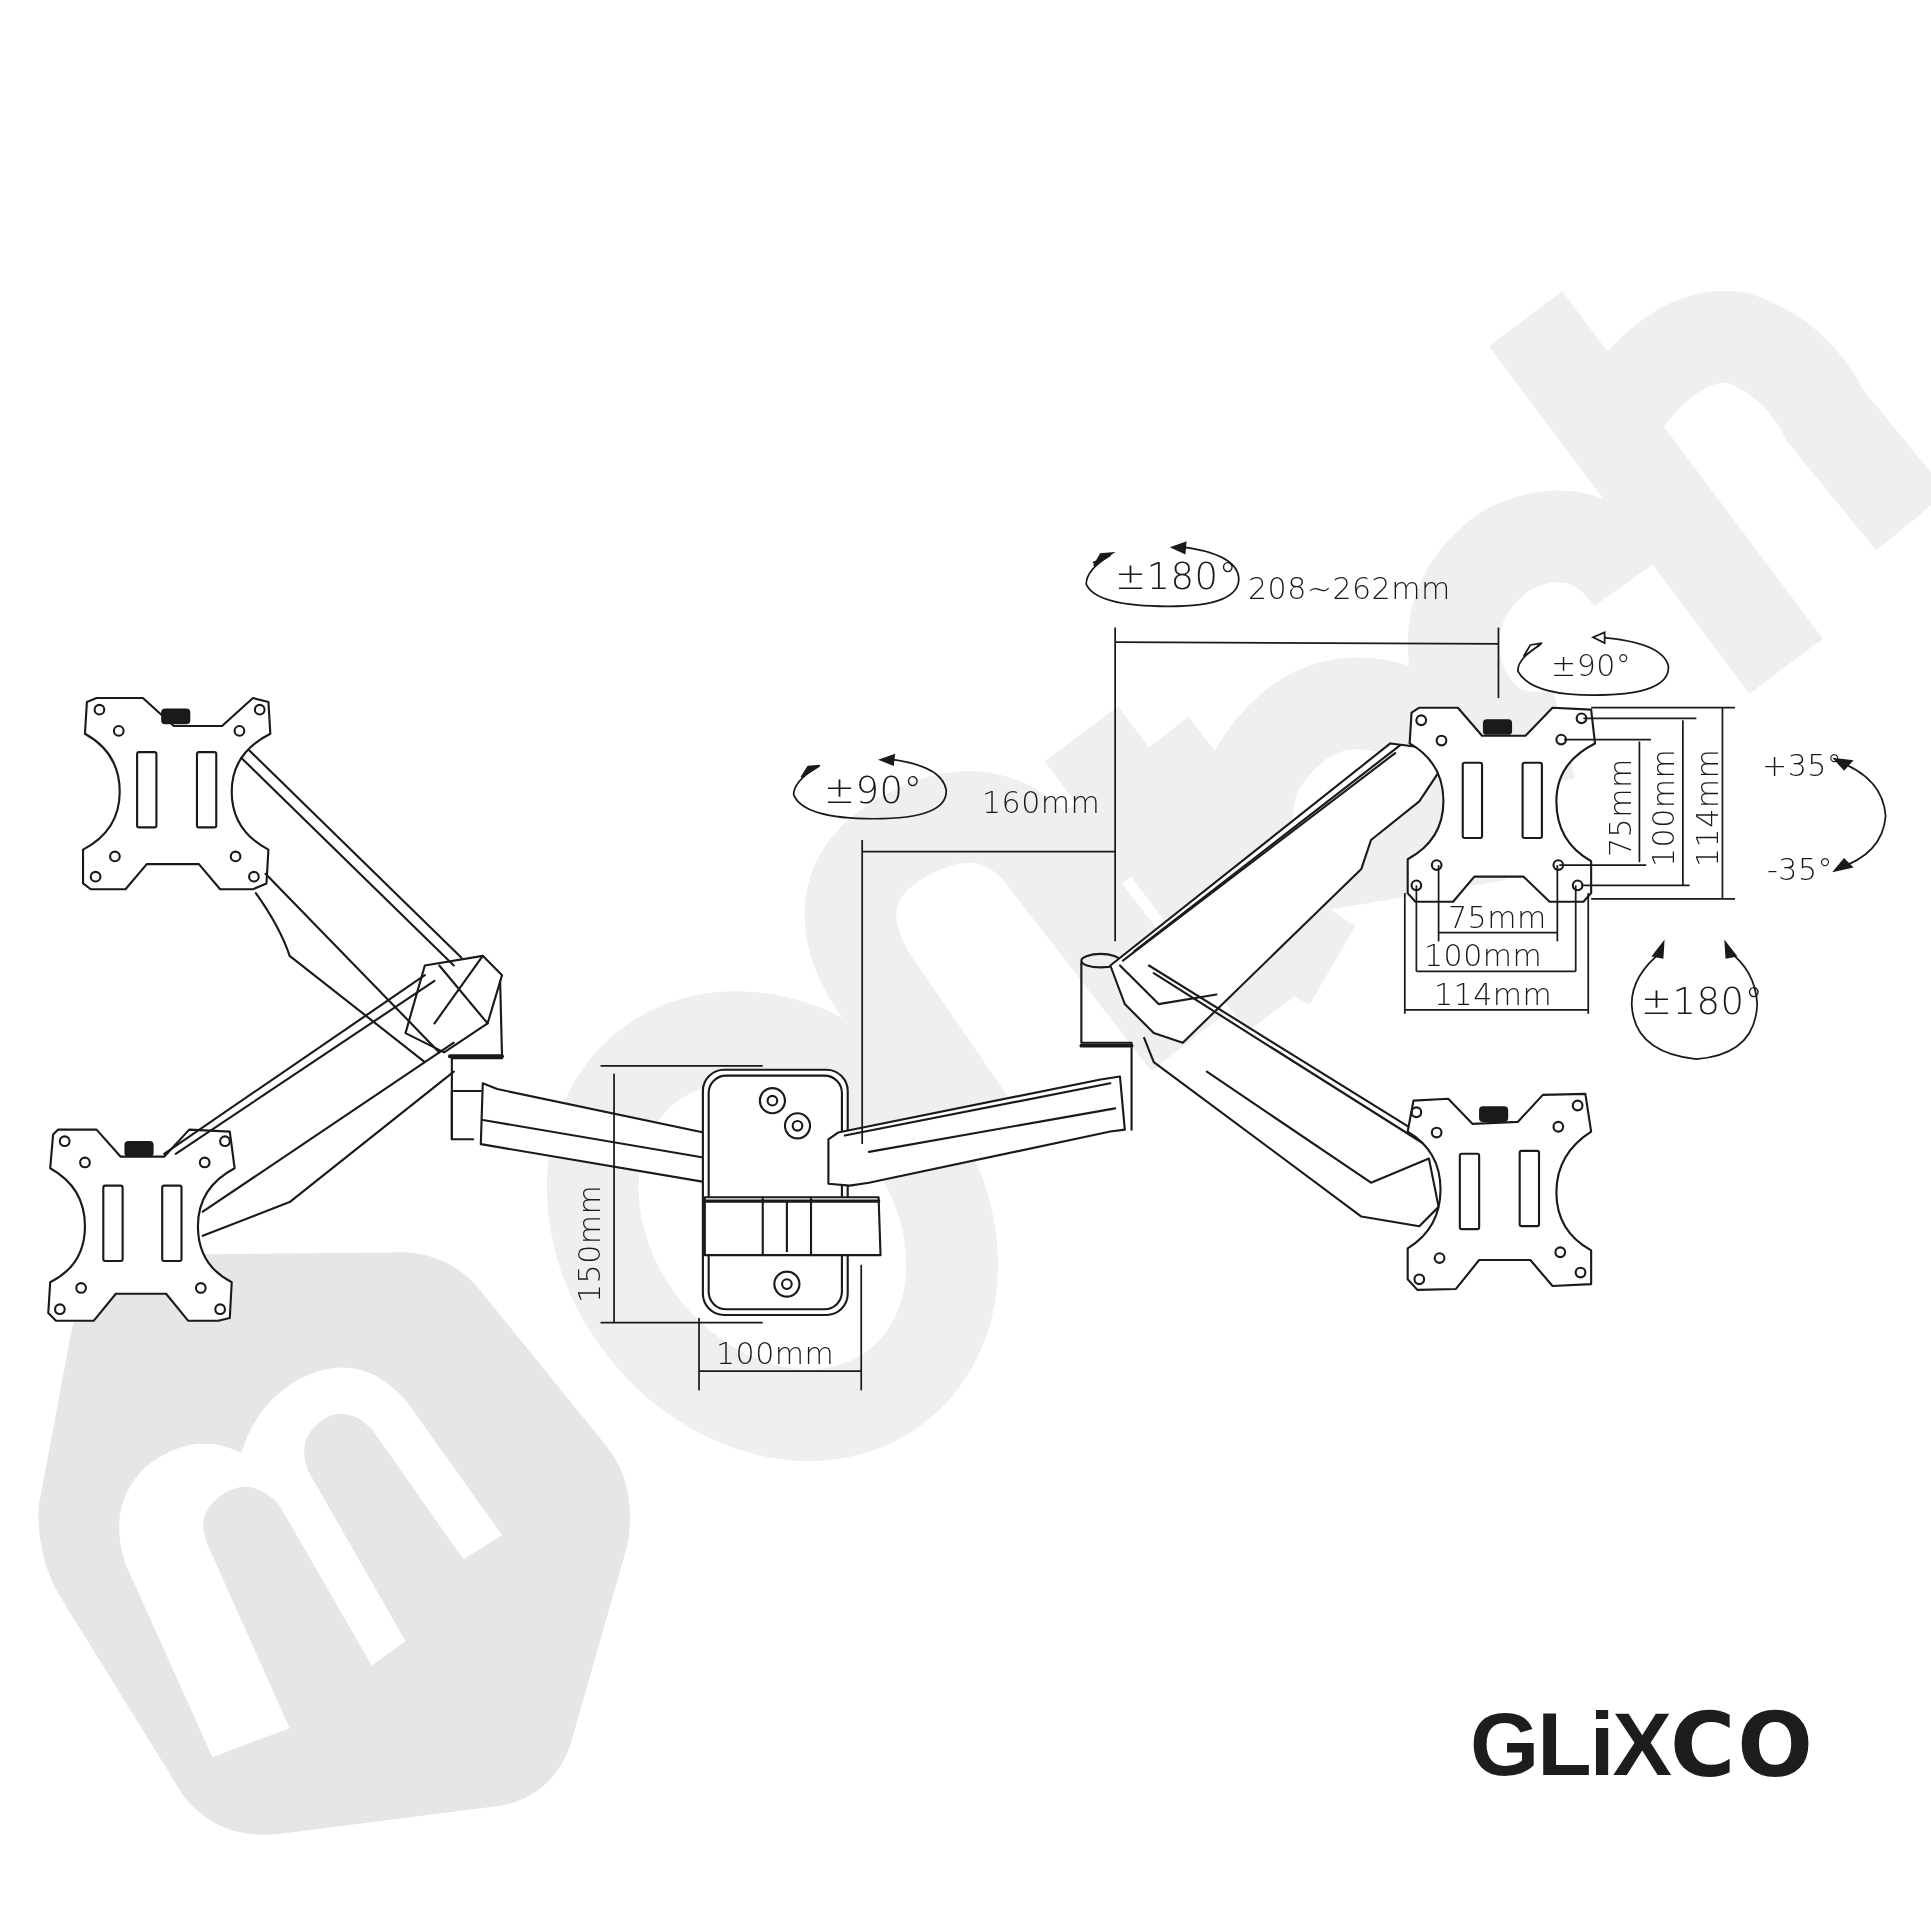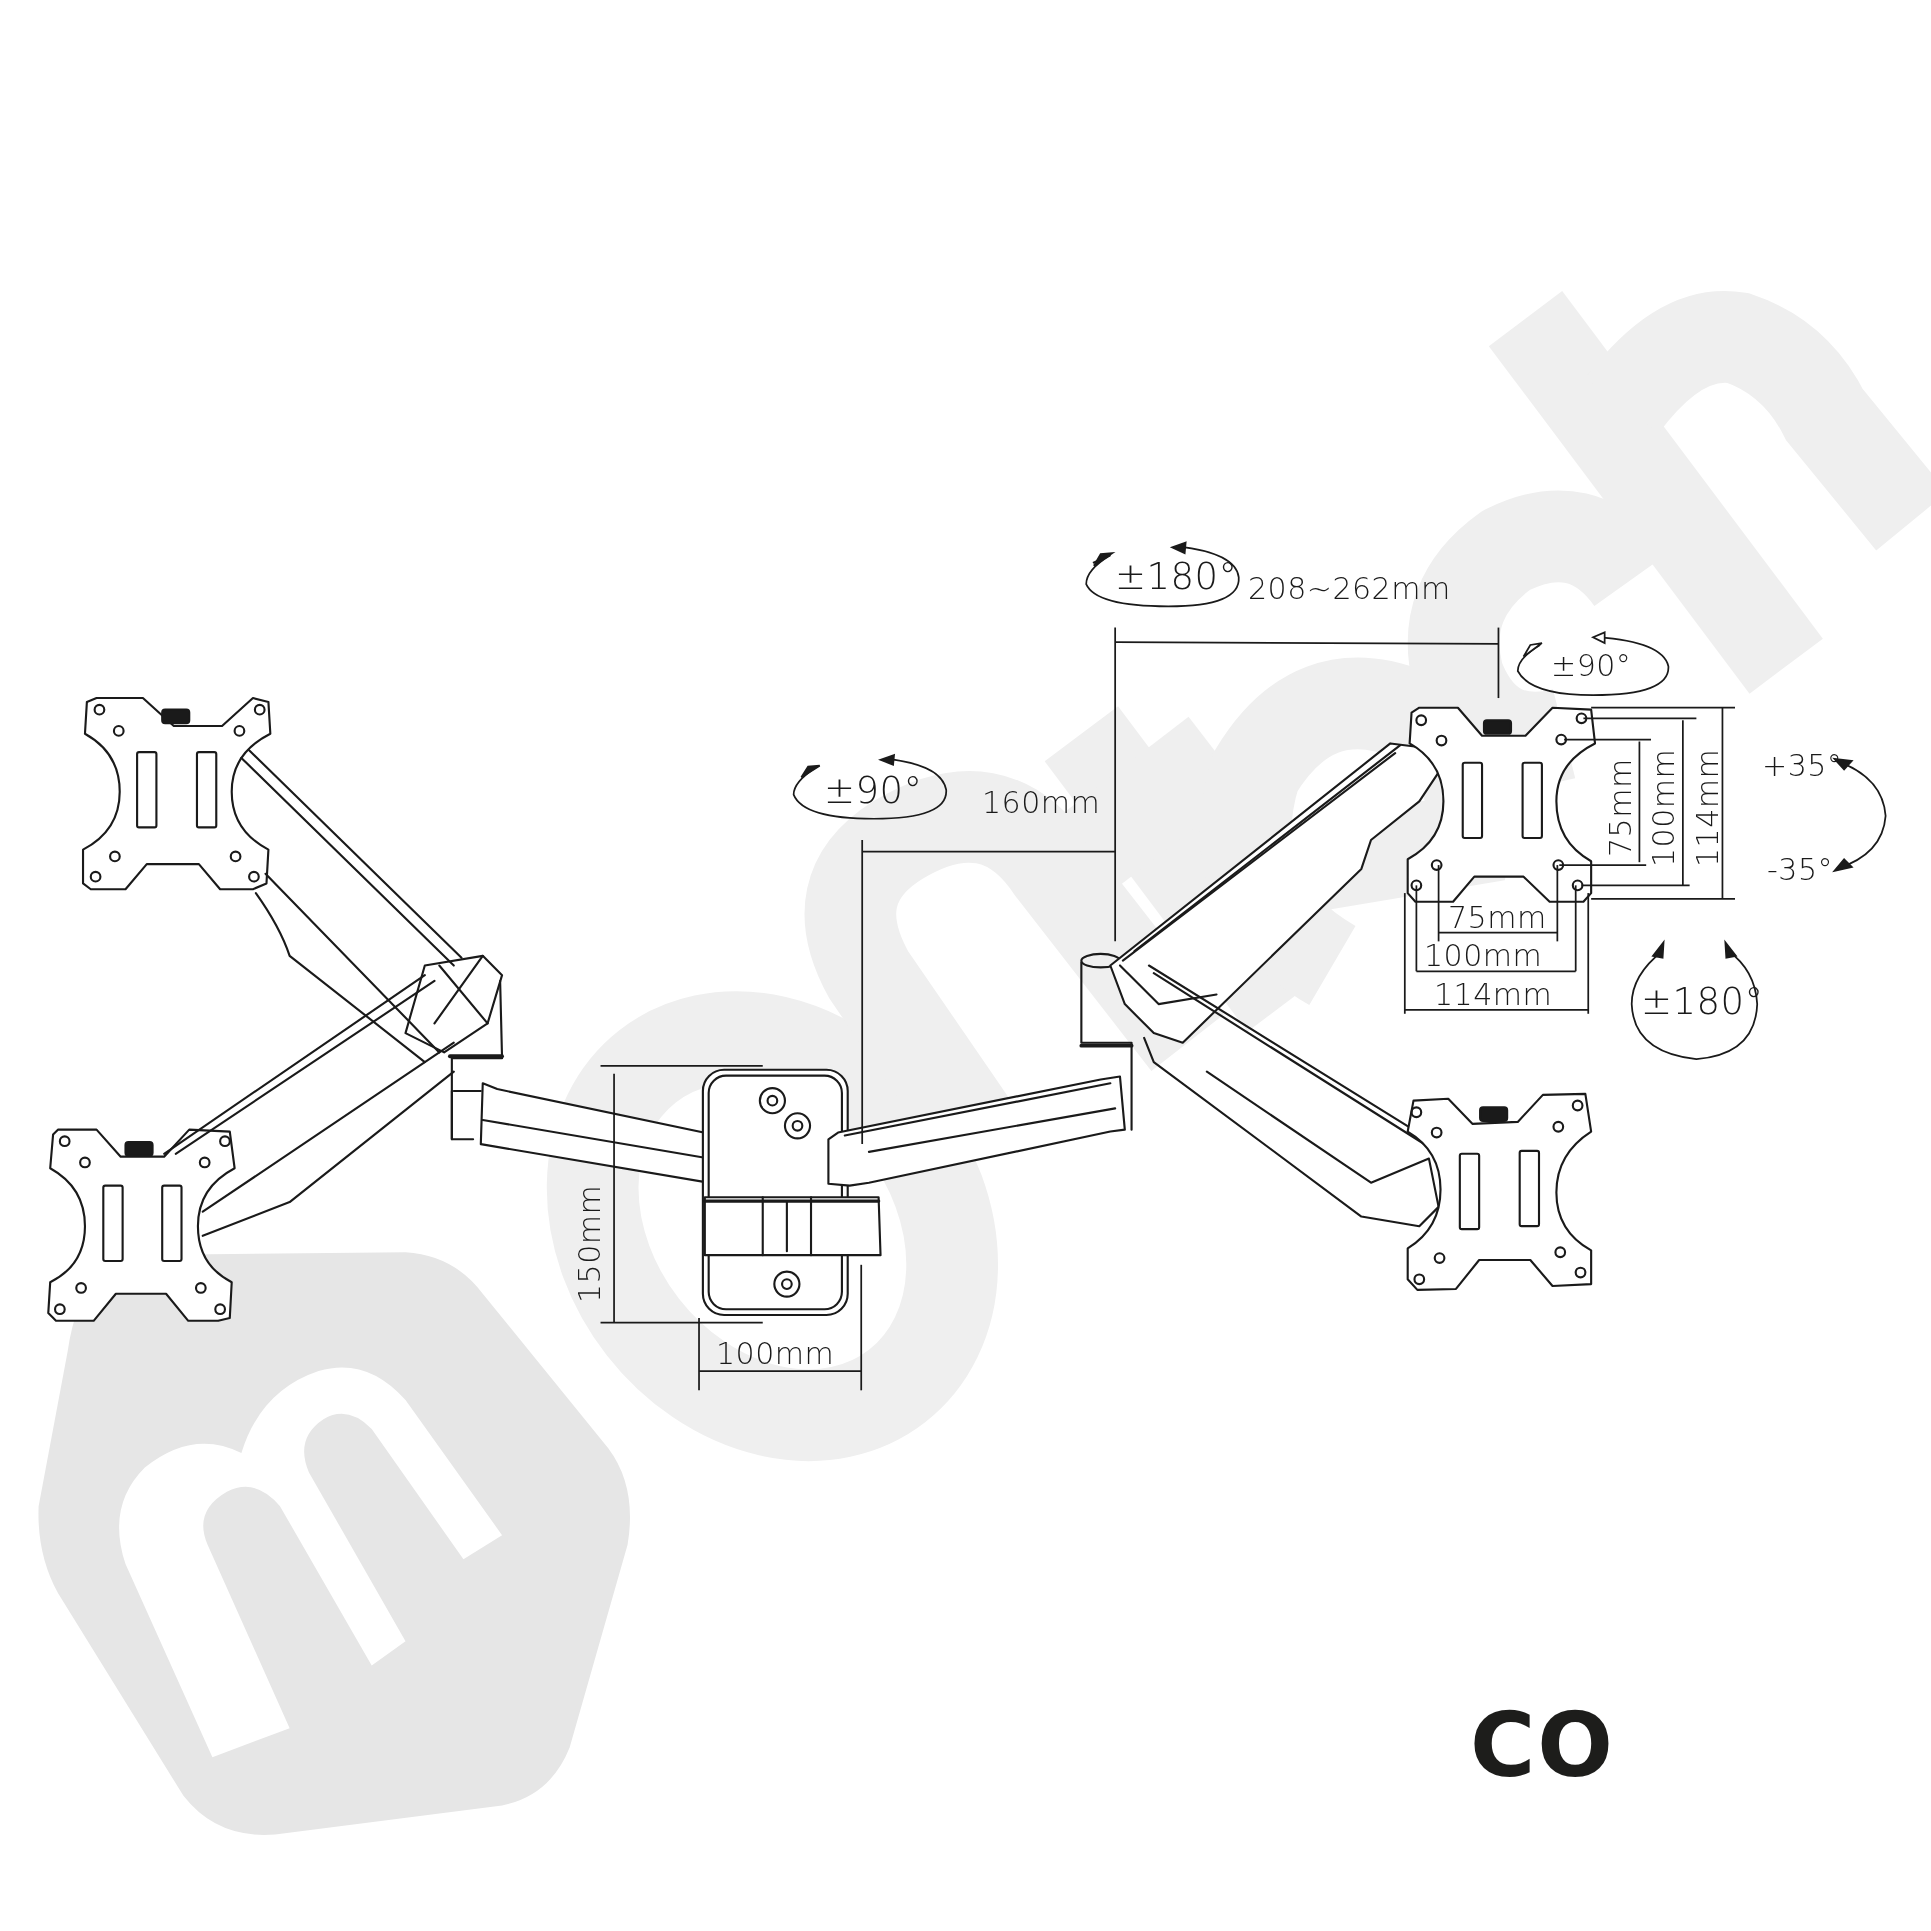--- a/index.html
+++ b/index.html
@@ -265,15 +265,16 @@
 
 <div class="lbl lbl-md" style="left:1448px; top:903px;">75mm</div>
 <div class="lbl lbl-md" style="left:1424px; top:941px;">100mm</div>
 <div class="lbl lbl-md" style="left:1434px; top:980px;">114mm</div>
 
 <div class="lbl lbl-sm" style="left:1762px; top:751px;">+35°</div>
 <div class="lbl lbl-sm" style="left:1767px; top:855px;">-35°</div>
 <div class="lbl lbl-lg" style="left:1641px; top:983px;">±180°</div>
 
 <div class="logo">
+  <span class="logo-bold">GLiX</span>
   <span class="logo-light">CO</span>
 </div>
 
 
 </body></html>

